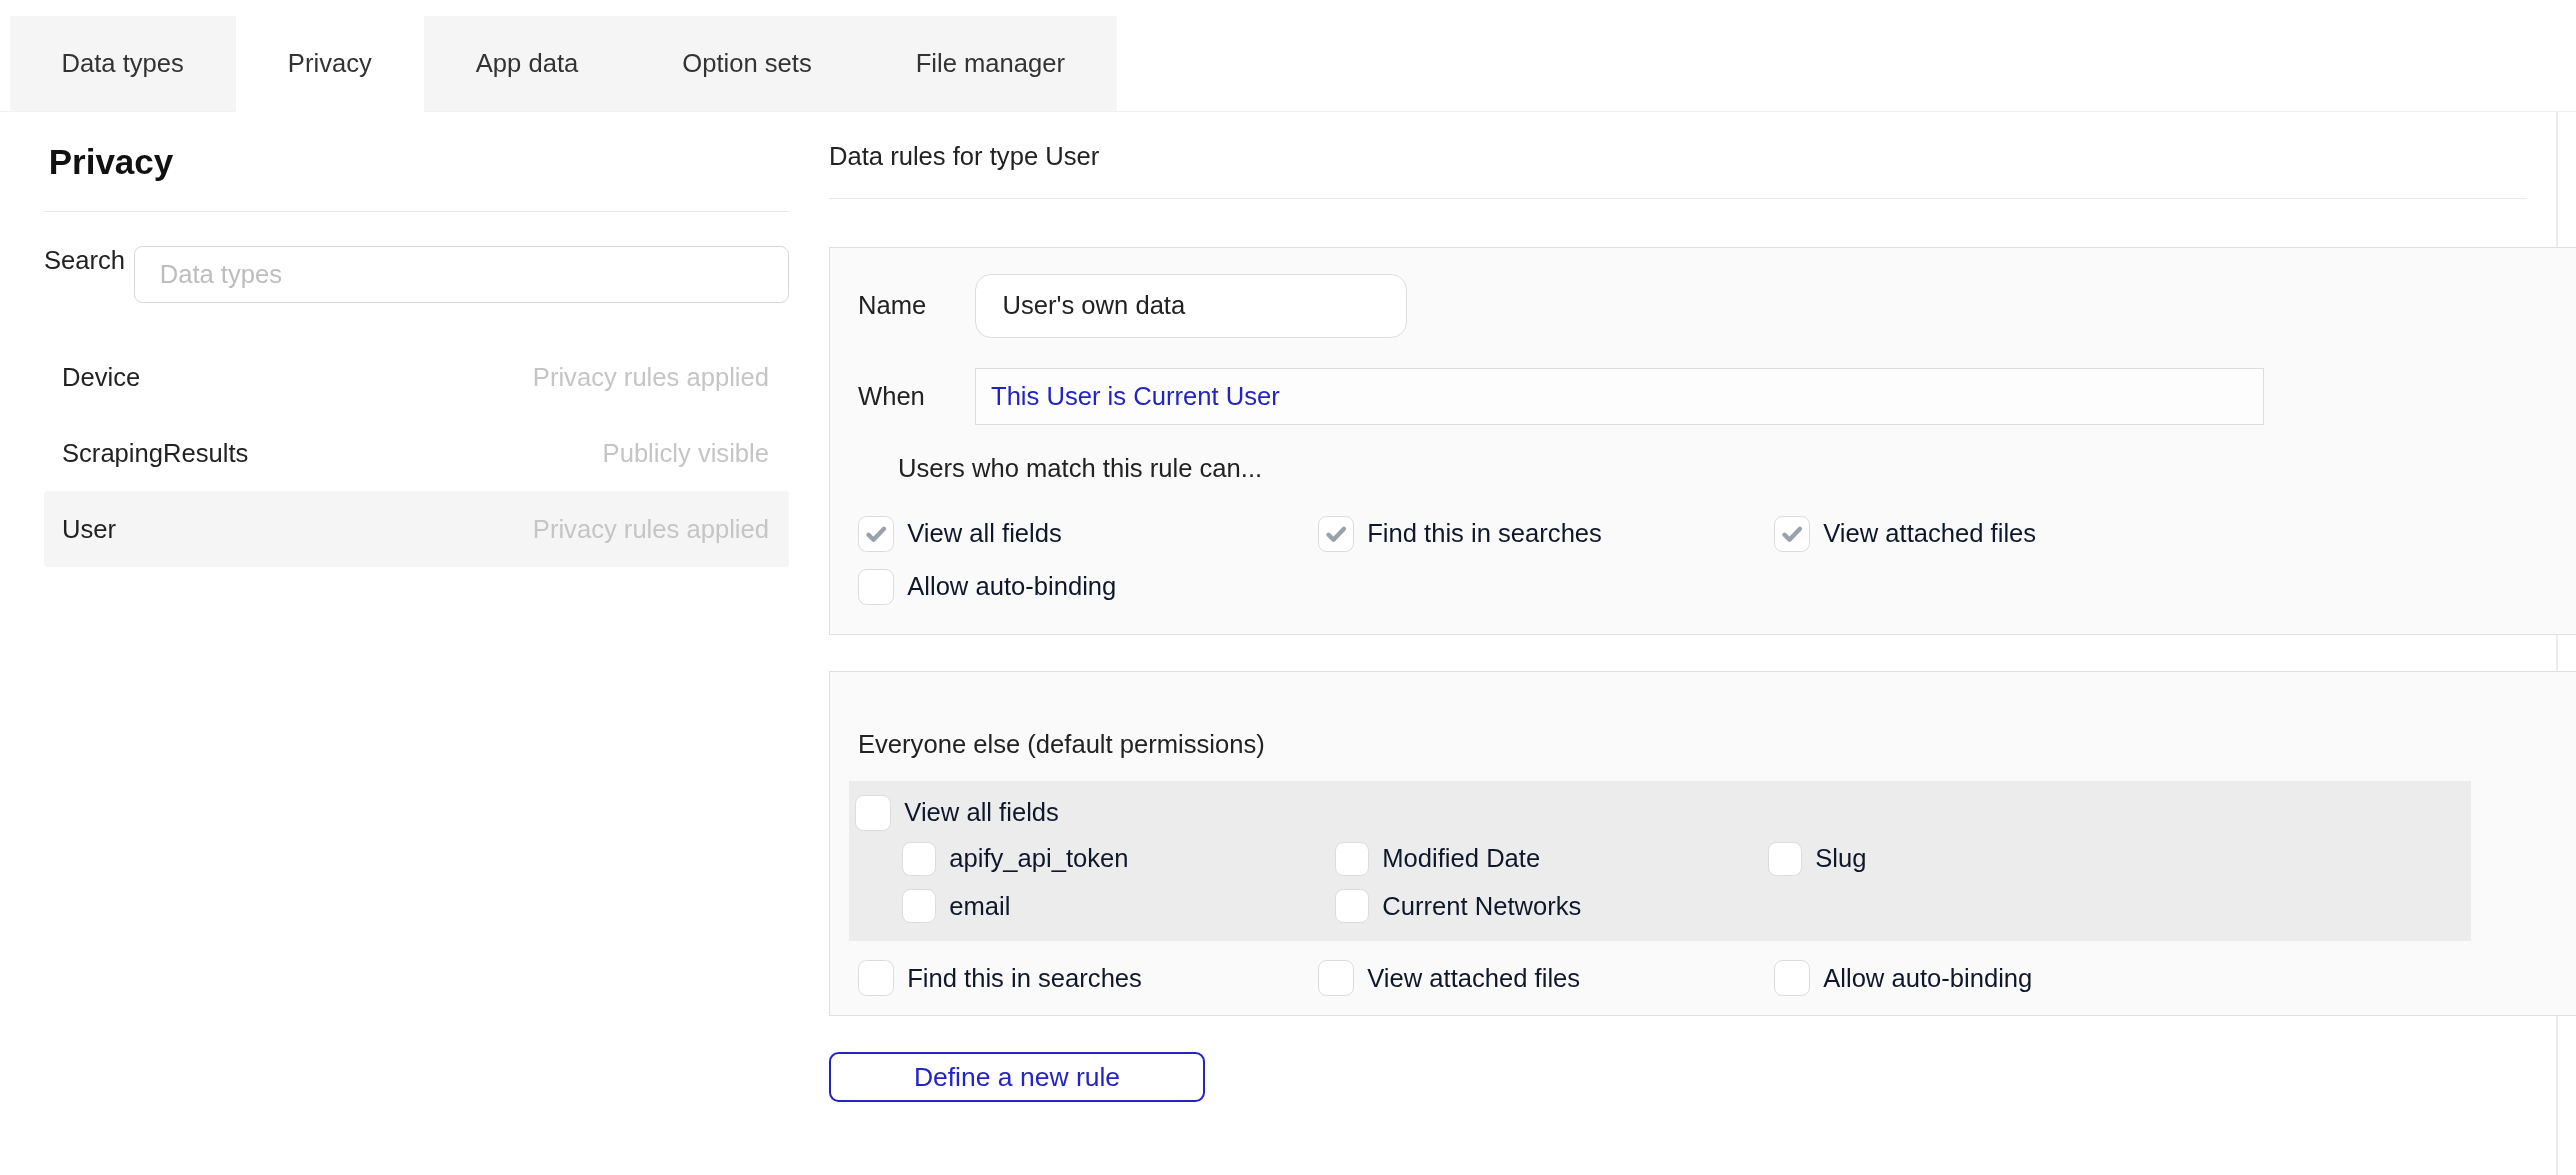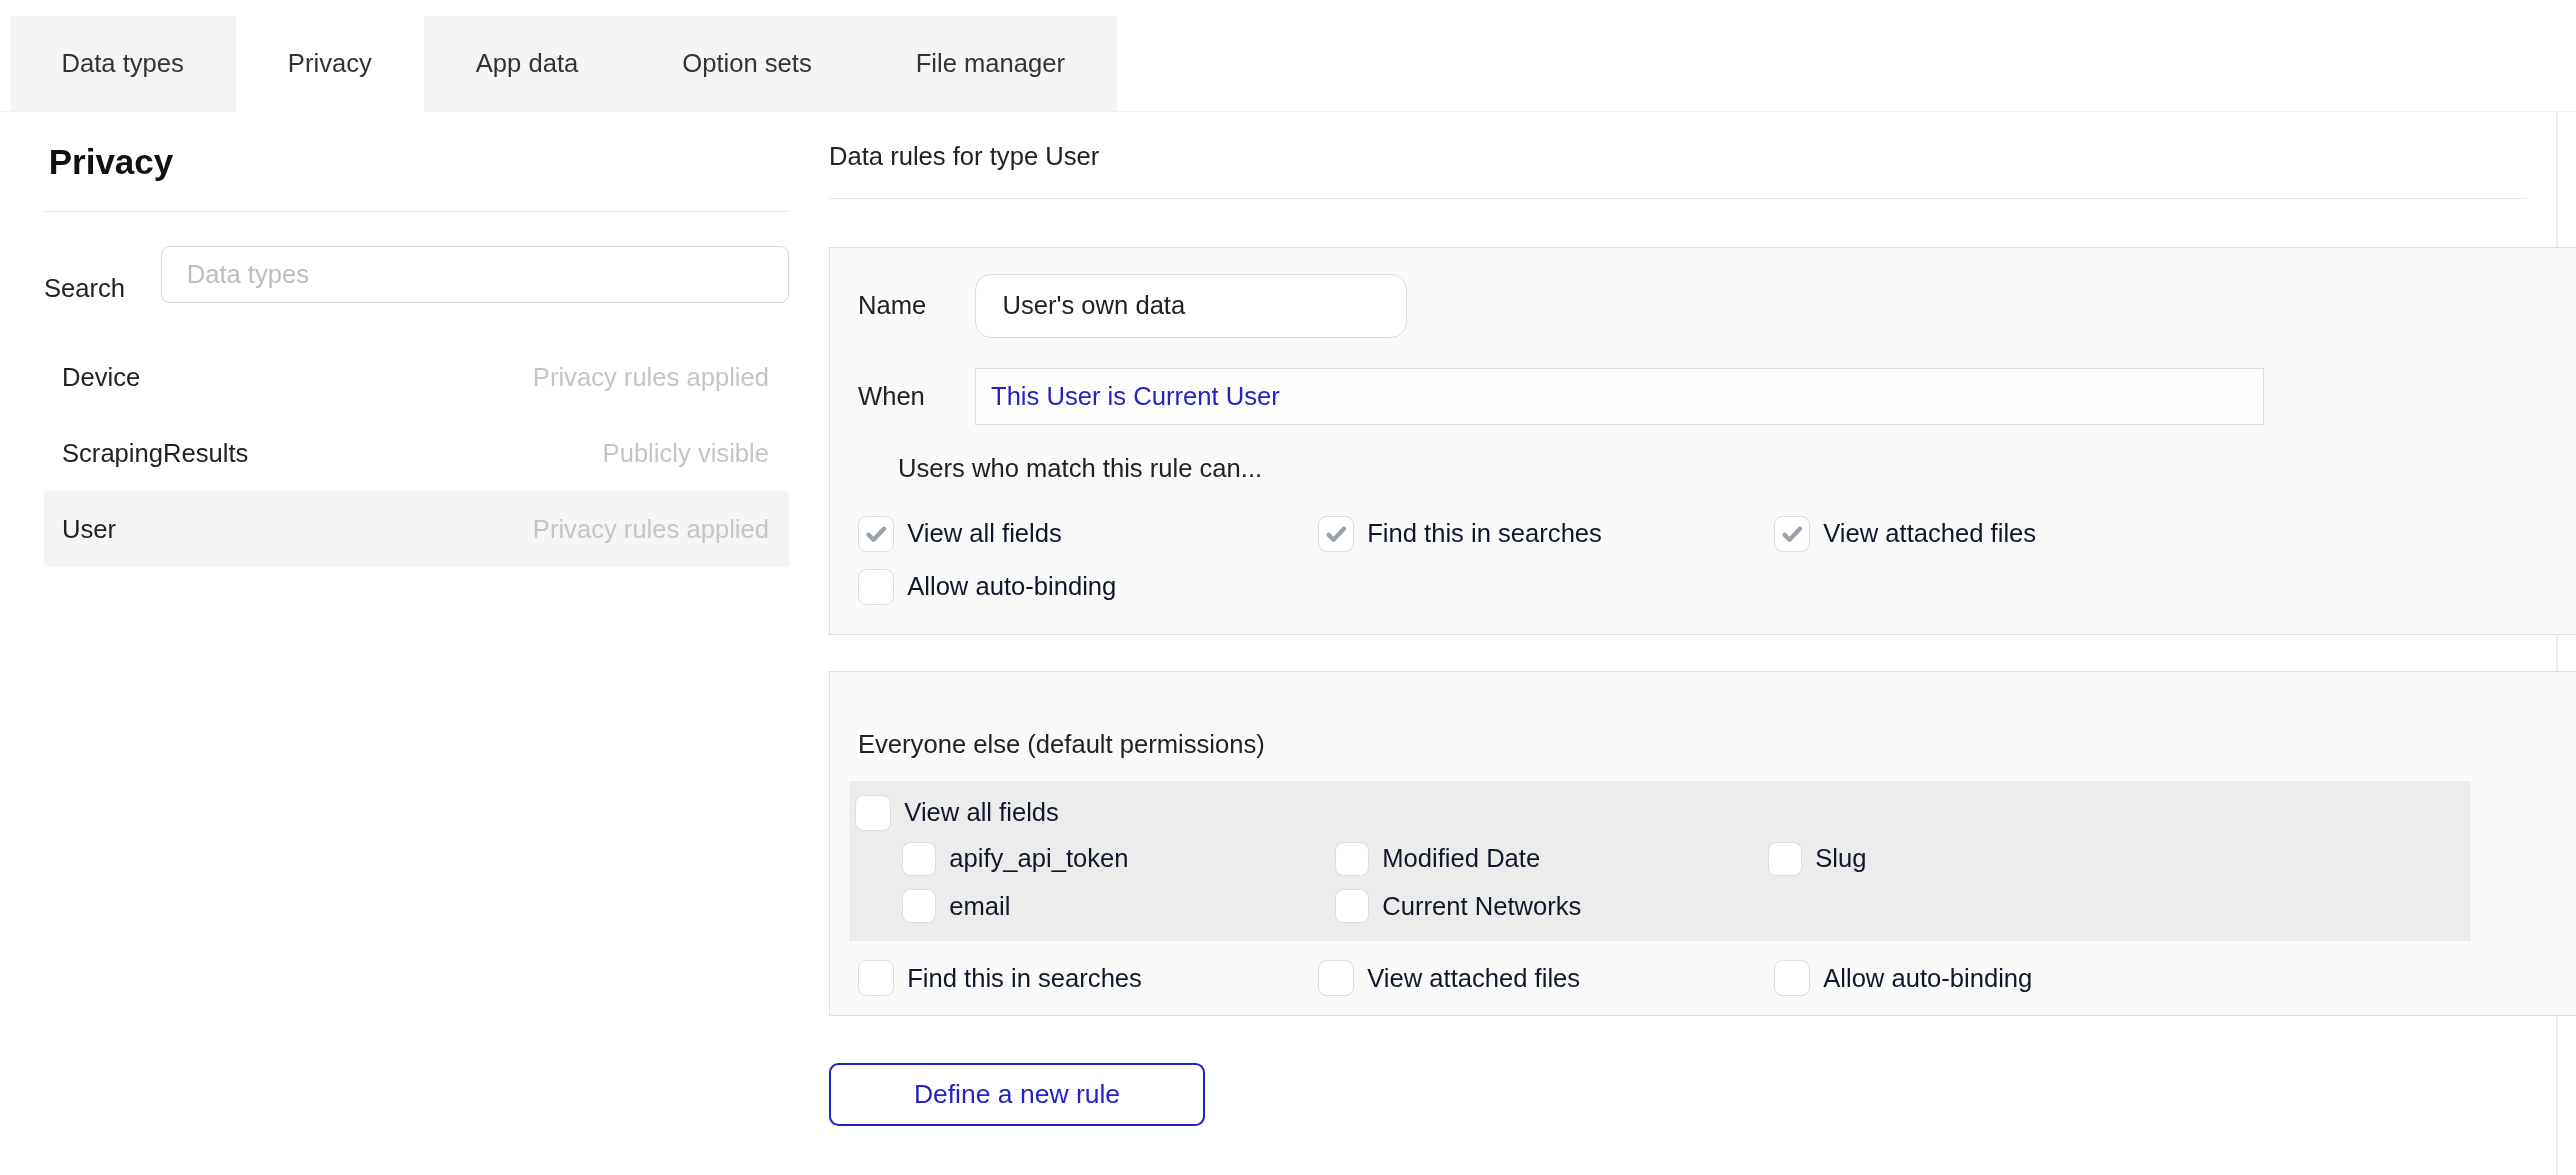--- a/index.html
+++ b/index.html
@@ -16,21 +16,21 @@
 
   
   .content { display:flex; align-items:flex-start; }
   .right-rule-line { position:absolute; left:2556px; top:112px; width:1.9px; height:1064px;
     background:#ededed; }
 
   
   .left-panel { width:745px; margin-left:44px; padding-top:30px; flex:none; }
   .panel-title { font-size:35px; font-weight:700; color:#111; margin-left:4.7px; height:42px; }
   .left-divider { height:1.9px; background:#e9e9e9; margin-top:26.5px; }
-  .search-row { margin-top:34px; display:flex; align-items:flex-end; gap:36px; }
+  .search-row { margin-top:34px; display:flex; align-items:flex-start; gap:9px; }
   .search-label { font-size:25.6px; color:#222; flex:none; }
   .search-input { flex:1; height:57px; border:1.9px solid #d6d6d6; border-radius:8.5px;
     font-size:25.6px; padding:0 24.6px; color:#222; background:#fff; outline:none;
     font-family:"Liberation Sans", sans-serif; }
   .search-input::placeholder { color:#bdbdbd; }
   .type-list { margin-top:36px; }
   .type-row { height:76px; display:flex; align-items:center; justify-content:space-between;
     padding:0 20px 0 18px; border-radius:3.8px; cursor:pointer; }
   .type-row.selected { background:#f5f5f5; }
   .type-name { font-size:25.6px; color:#222; }
@@ -72,21 +72,21 @@
 
   .everyone-title { font-size:25.6px; color:#222; height:30px; }
   .inner-box { margin-top:21px; margin-left:-9.5px; width:1622px; height:160px;
     background:#ececec; padding:13.2px 0 0 6.6px; }
   .inner-viewall { display:flex; align-items:center; gap:13.2px; cursor:pointer; }
   .fields-grid { display:grid; grid-template-columns:433px 433px auto; row-gap:13.2px;
     margin-left:47px; margin-top:11.4px; }
   .fields-grid .checkbox { width:34px; height:34px; }
   .bottom-grid { display:grid; grid-template-columns:460px 456px auto; margin-top:19px; }
 
-  .new-rule-btn { margin-top:47px; width:376px; height:63px; background:#fff;
+  .new-rule-btn { margin-top:36px; width:376px; height:50px; background:#fff;
     border:2.8px solid #2424c4; border-radius:9.5px; color:#2424c4; font-size:26.5px;
     display:flex; align-items:center; justify-content:center; cursor:pointer;
     font-family:"Liberation Sans", sans-serif; }
 </style>
 </head>
 <body>
 
 <div class="tab-strip">
   <div class="spacer-left"></div>
   <div class="tab">Data types</div>

